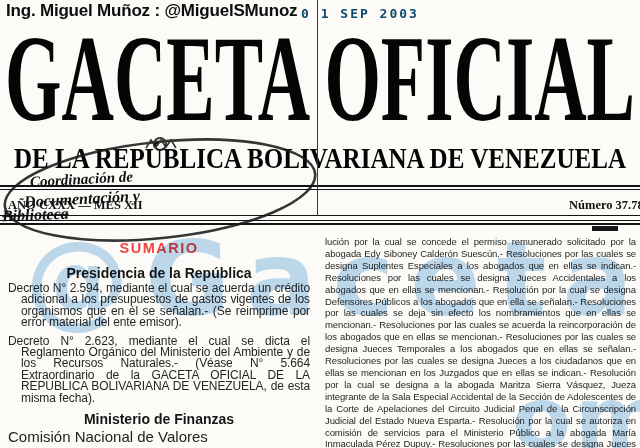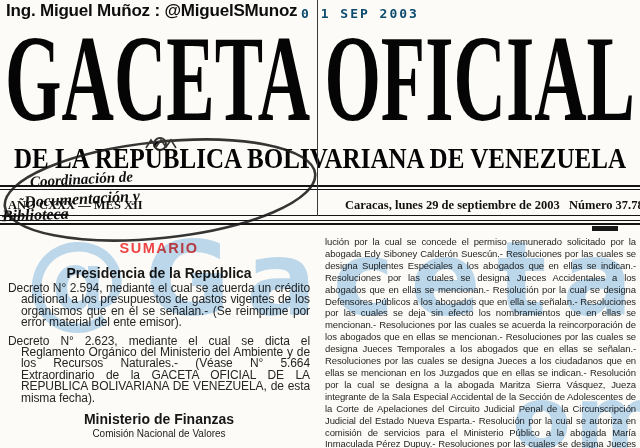--- a/index.html
+++ b/index.html
@@ -36,21 +36,21 @@
   
   .columns{position:absolute;top:234px;left:0;width:640px;height:214px;}
   .col-left{position:absolute;left:8px;top:0;width:302px;height:214px;overflow:hidden;}
   .col-right{position:absolute;left:325px;top:0;width:311px;height:214px;overflow:hidden;}
   .divider{position:absolute;left:317px;top:-4px;width:1px;height:220px;background:#3a3a3a;}
   .sumario{
     text-align:center;font-weight:bold;font-size:14.5px;letter-spacing:1.5px;
     text-underline-offset:3px;margin:6px 0 9px 0;color:#ef4444;
   }
   .sec-title{text-align:center;font-weight:bold;font-size:14px;margin:7px 0 1px 0;color:#161616;}
-  .sec-sub{text-align:center;font-size:10px;margin:0 0 2px 0;color:#222;}
+  .sec-sub{text-align:left;font-size:15px;margin:0 0 2px 0;color:#222;}
   .entry{
     font-size:12px;line-height:11.4px;letter-spacing:-0.1px;text-align:justify;
     margin:2px 0 7px 0;padding-left:13px;text-indent:-13px;color:#262626;
   }
   .cont{
     font-size:9.5px;line-height:11.9px;letter-spacing:-0.1px;text-align:justify;
     margin:2px 0 0 0;color:#262626;
   }
   
   .stamp-svg{position:absolute;left:0;top:135px;pointer-events:none;opacity:.88;}
@@ -86,21 +86,20 @@
   </svg>
 
   <div class="hr hrA1"></div>
   <div class="hr hrA2"></div>
   <div class="hr hrB1"></div>
   <div class="hr hrB2"></div>
   <div class="hr hrB3"></div>
 
   <div class="edition">
     <span class="ed-left">AÑO CXXX — MES XII</span>
-    <span class="ed-center">Caracas, lunes 29 de septiembre de 2003</span>
     <span class="ed-right">Número 37.785</span>
   </div>
 
   <div class="columns">
     <div class="col-left">
       <div class="sumario">SUMARIO</div>
       <div class="sec-title">Presidencia de la República</div>
       <p class="entry">Decreto N° 2.594, mediante el cual se acuerda un crédito adicional a los presupuestos de gastos vigentes de los organismos que en él se señalan.- (Se reimprime por error material del ente emisor).</p>
       <p class="entry">Decreto N° 2.623, mediante el cual se dicta el Reglamento Orgánico del Ministerio del Ambiente y de los Recursos Naturales.- (Véase N° 5.664 Extraordinario de la GACETA OFICIAL DE LA REPUBLICA BOLIVARIANA DE VENEZUELA, de esta misma fecha).</p>
       <div class="sec-title">Ministerio de Finanzas</div>

